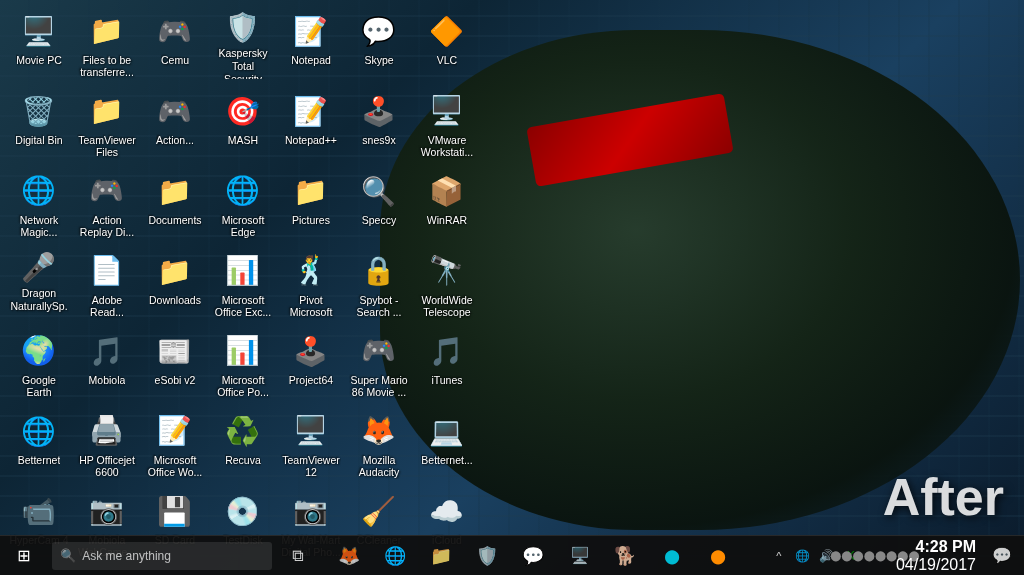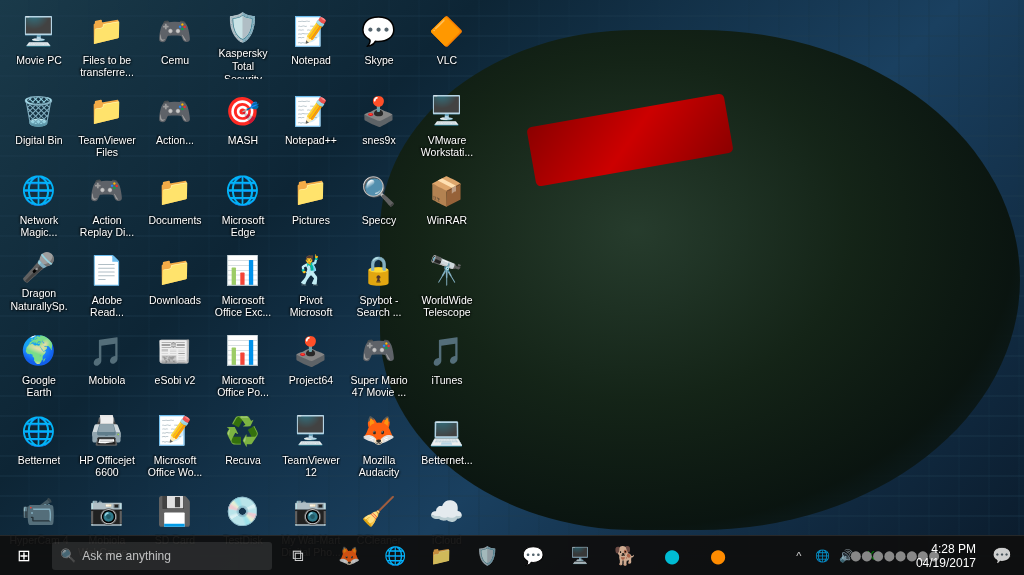--- a/index.html
+++ b/index.html
@@ -206,26 +206,27 @@
       flex-direction: column;
       align-items: flex-end;
       justify-content: center;
       padding: 0 8px;
       cursor: pointer;
       height: 40px;
       min-width: 70px;
     }
 
     .clock-time {
-      font-size: 12px;
+      font-size: 16px;
       color: white;
+      font-weight: bold;
     }
 
     .clock-date {
-      font-size: 12px;
+      font-size: 16px;
       color: white;
     }
 
     .taskbar-notif {
       width: 32px;
       height: 40px;
       display: flex;
       align-items: center;
       justify-content: center;
       cursor: pointer;
@@ -384,21 +385,21 @@
       <div class="desktop-icon">
         <div class="icon-img">📊</div>
         <div class="icon-label">Microsoft Office Po...</div>
       </div>
       <div class="desktop-icon">
         <div class="icon-img">🕹️</div>
         <div class="icon-label">Project64</div>
       </div>
       <div class="desktop-icon">
         <div class="icon-img">🎮</div>
-        <div class="icon-label">Super Mario 47 Movie ...</div>
+        <div class="icon-label">Super Mario 86 Movie ...</div>
       </div>
       <div class="desktop-icon">
         <div class="icon-img">🎵</div>
         <div class="icon-label">iTunes</div>
       </div>
       <div class="desktop-icon">
         <div class="icon-img">🌐</div>
         <div class="icon-label">Betternet</div>
       </div>
       <div class="desktop-icon">
@@ -457,20 +458,21 @@
         <div class="icon-img">✉️</div>
       </div>
       <div class="desktop-icon">
         <div class="icon-img">📐</div>
       </div>
       <div class="desktop-icon">
         <div class="icon-img">🔑</div>
       </div>
     </div>
 
+  <div class="watermark">After</div>
 
   <div class="taskbar">
 
     <div class="taskbar-start" title="Start">
       <span>⊞</span>
     </div>
 
     <div class="taskbar-search">
       <span class="taskbar-search-icon">🔍</span>
       <span class="taskbar-search-text">Ask me anything</span>

